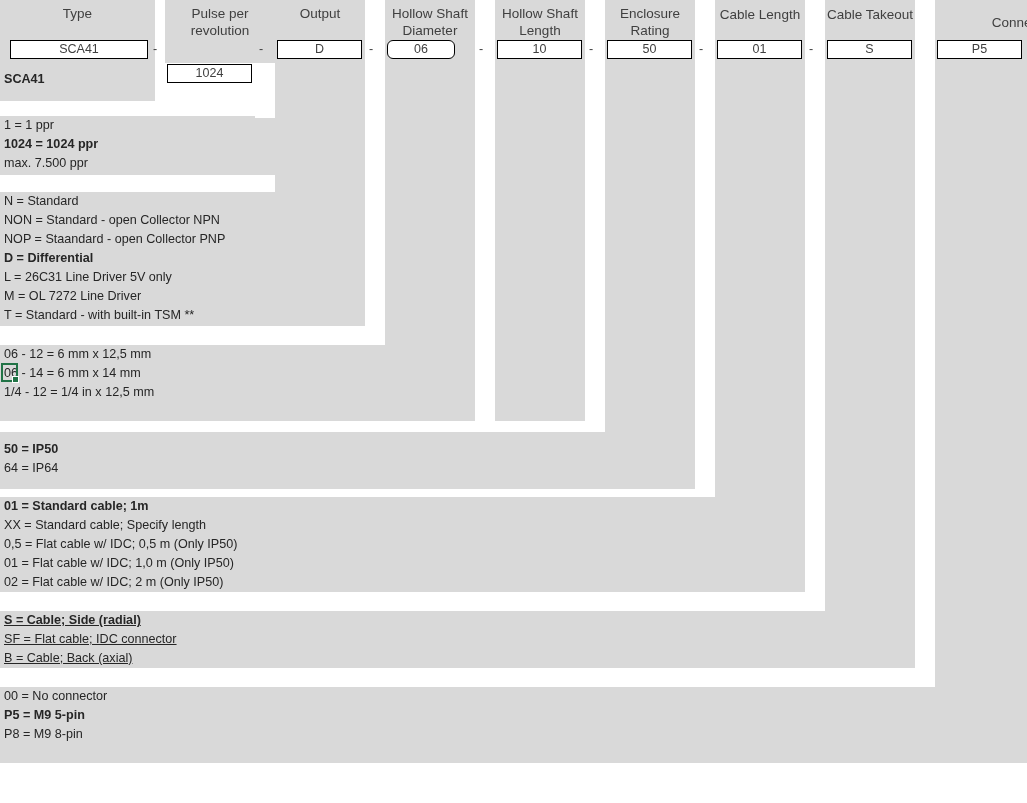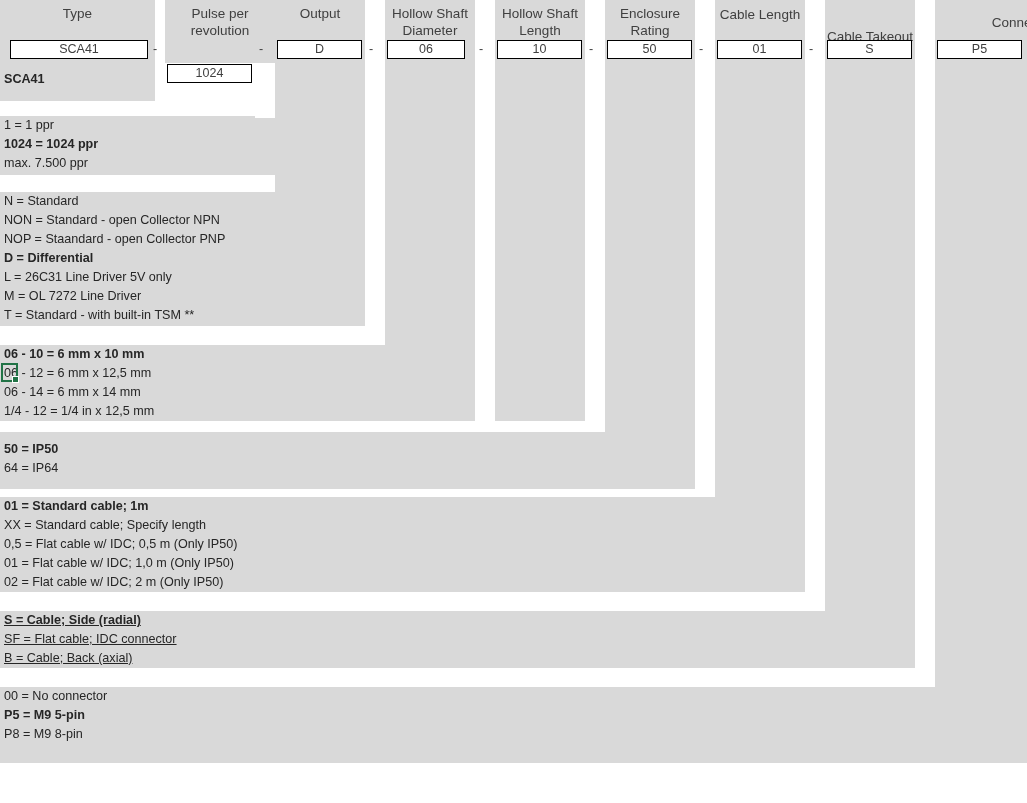--- a/index.html
+++ b/index.html
@@ -155,21 +155,21 @@
     <span class="label">Hollow Shaft
 Length</span>
   </div>
   <div class="col-head" style="left:605px; width:90px; height:40px;">
     <span class="label">Enclosure
 Rating</span>
   </div>
   <div class="col-head" style="left:715px; width:90px; height:40px; padding-top:6px;">
     <span class="label">Cable Length</span>
   </div>
-  <div class="col-head" style="left:825px; width:90px; height:40px; padding-top:28px;">
+  <div class="col-head" style="left:825px; width:90px; height:40px; padding-top:6px;">
     <span class="label">Cable Takeout</span>
   </div>
   <div class="col-head" style="left:935px; width:96px; height:40px; padding-top:14px;margin-left:40px;">
     <span class="label">Connector</span>
   </div>
 
   <div class="val-box" style="left:10px;  top:40px; width:138px;">
     <span>SCA41</span>
   </div>
   <div class="dash" style="left:150px; top:40px;"><span>-</span></div>
@@ -177,21 +177,21 @@
   <div class="val-box" style="left:167px; top:40px; width:85px;margin-top:24px;">
     <span>1024</span>
   </div>
   <div class="dash" style="left:256px; top:40px;"><span>-</span></div>
 
   <div class="val-box" style="left:277px; top:40px; width:85px;">
     <span>D</span>
   </div>
   <div class="dash" style="left:366px; top:40px;"><span>-</span></div>
 
-  <div class="val-box" style="left:387px; top:40px; width:78px;">
+  <div class="val-box" style="left:387px; top:40px; width:68px;border-radius:6px;">
     <span>06</span>
   </div>
   <div class="dash" style="left:476px; top:40px;"><span>-</span></div>
 
   <div class="val-box" style="left:497px; top:40px; width:85px;">
     <span>10</span>
   </div>
   <div class="dash" style="left:586px; top:40px;"><span>-</span></div>
 
   <div class="val-box" style="left:607px; top:40px; width:85px;">
@@ -226,21 +226,20 @@
     <span class="line">N = Standard</span>
     <span class="line">NON = Standard - open Collector NPN</span>
     <span class="line">NOP = Staandard - open Collector PNP</span>
     <span class="line bold">D = Differential</span>
     <span class="line">L = 26C31 Line Driver 5V only</span>
     <span class="line">M = OL 7272 Line Driver</span>
     <span class="line">T = Standard - with built-in TSM **</span>
   </div>
 
   <div class="opt-block" style="left:0px; top:345px; width:475px;">
-    <span class="line bold">06 - 10 = 6 mm x 10 mm</span>
     <span class="line">06 - 12 = 6 mm x 12,5 mm</span>
     <span class="line">06 - 14 = 6 mm x 14 mm</span>
     <span class="line">1/4 - 12 = 1/4 in x 12,5 mm</span>
   </div>
 
   <div class="cell-selection" style="left:1px; top:363px; width:17px; height:19px;">
     <span class="handle"></span>
   </div>
 
   <div class="opt-block" style="left:0px; top:440px; width:695px;">

